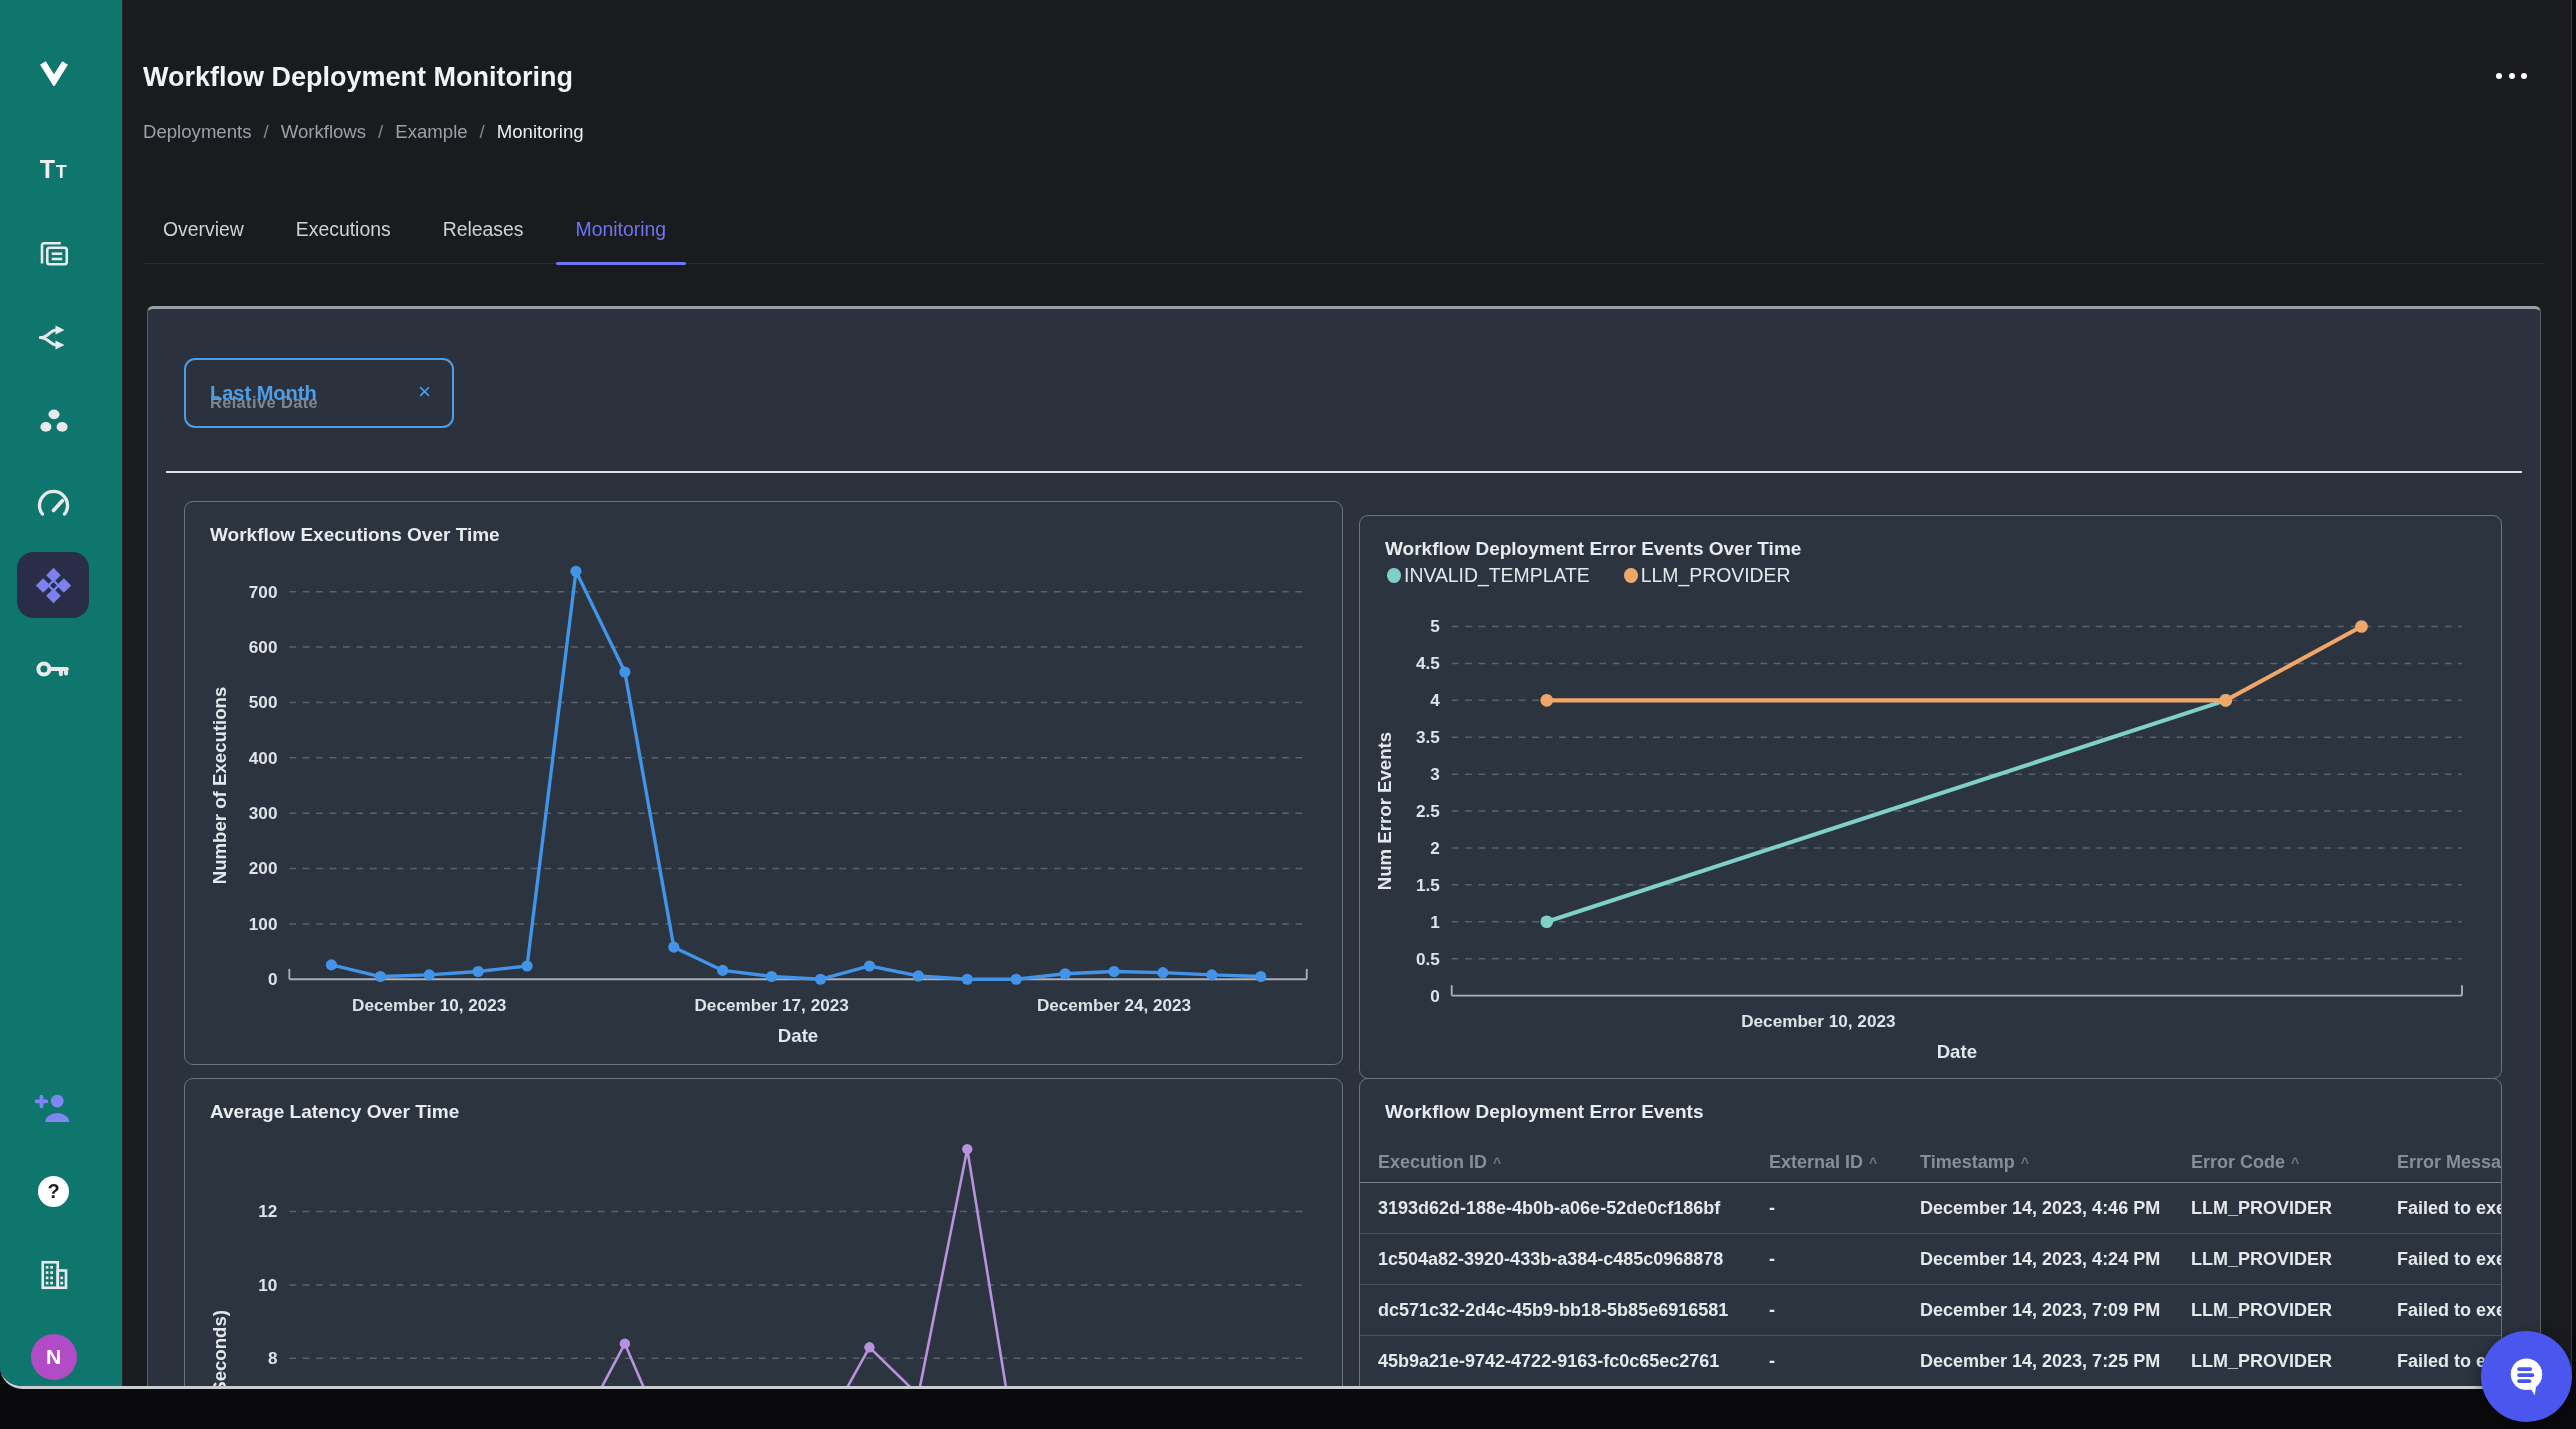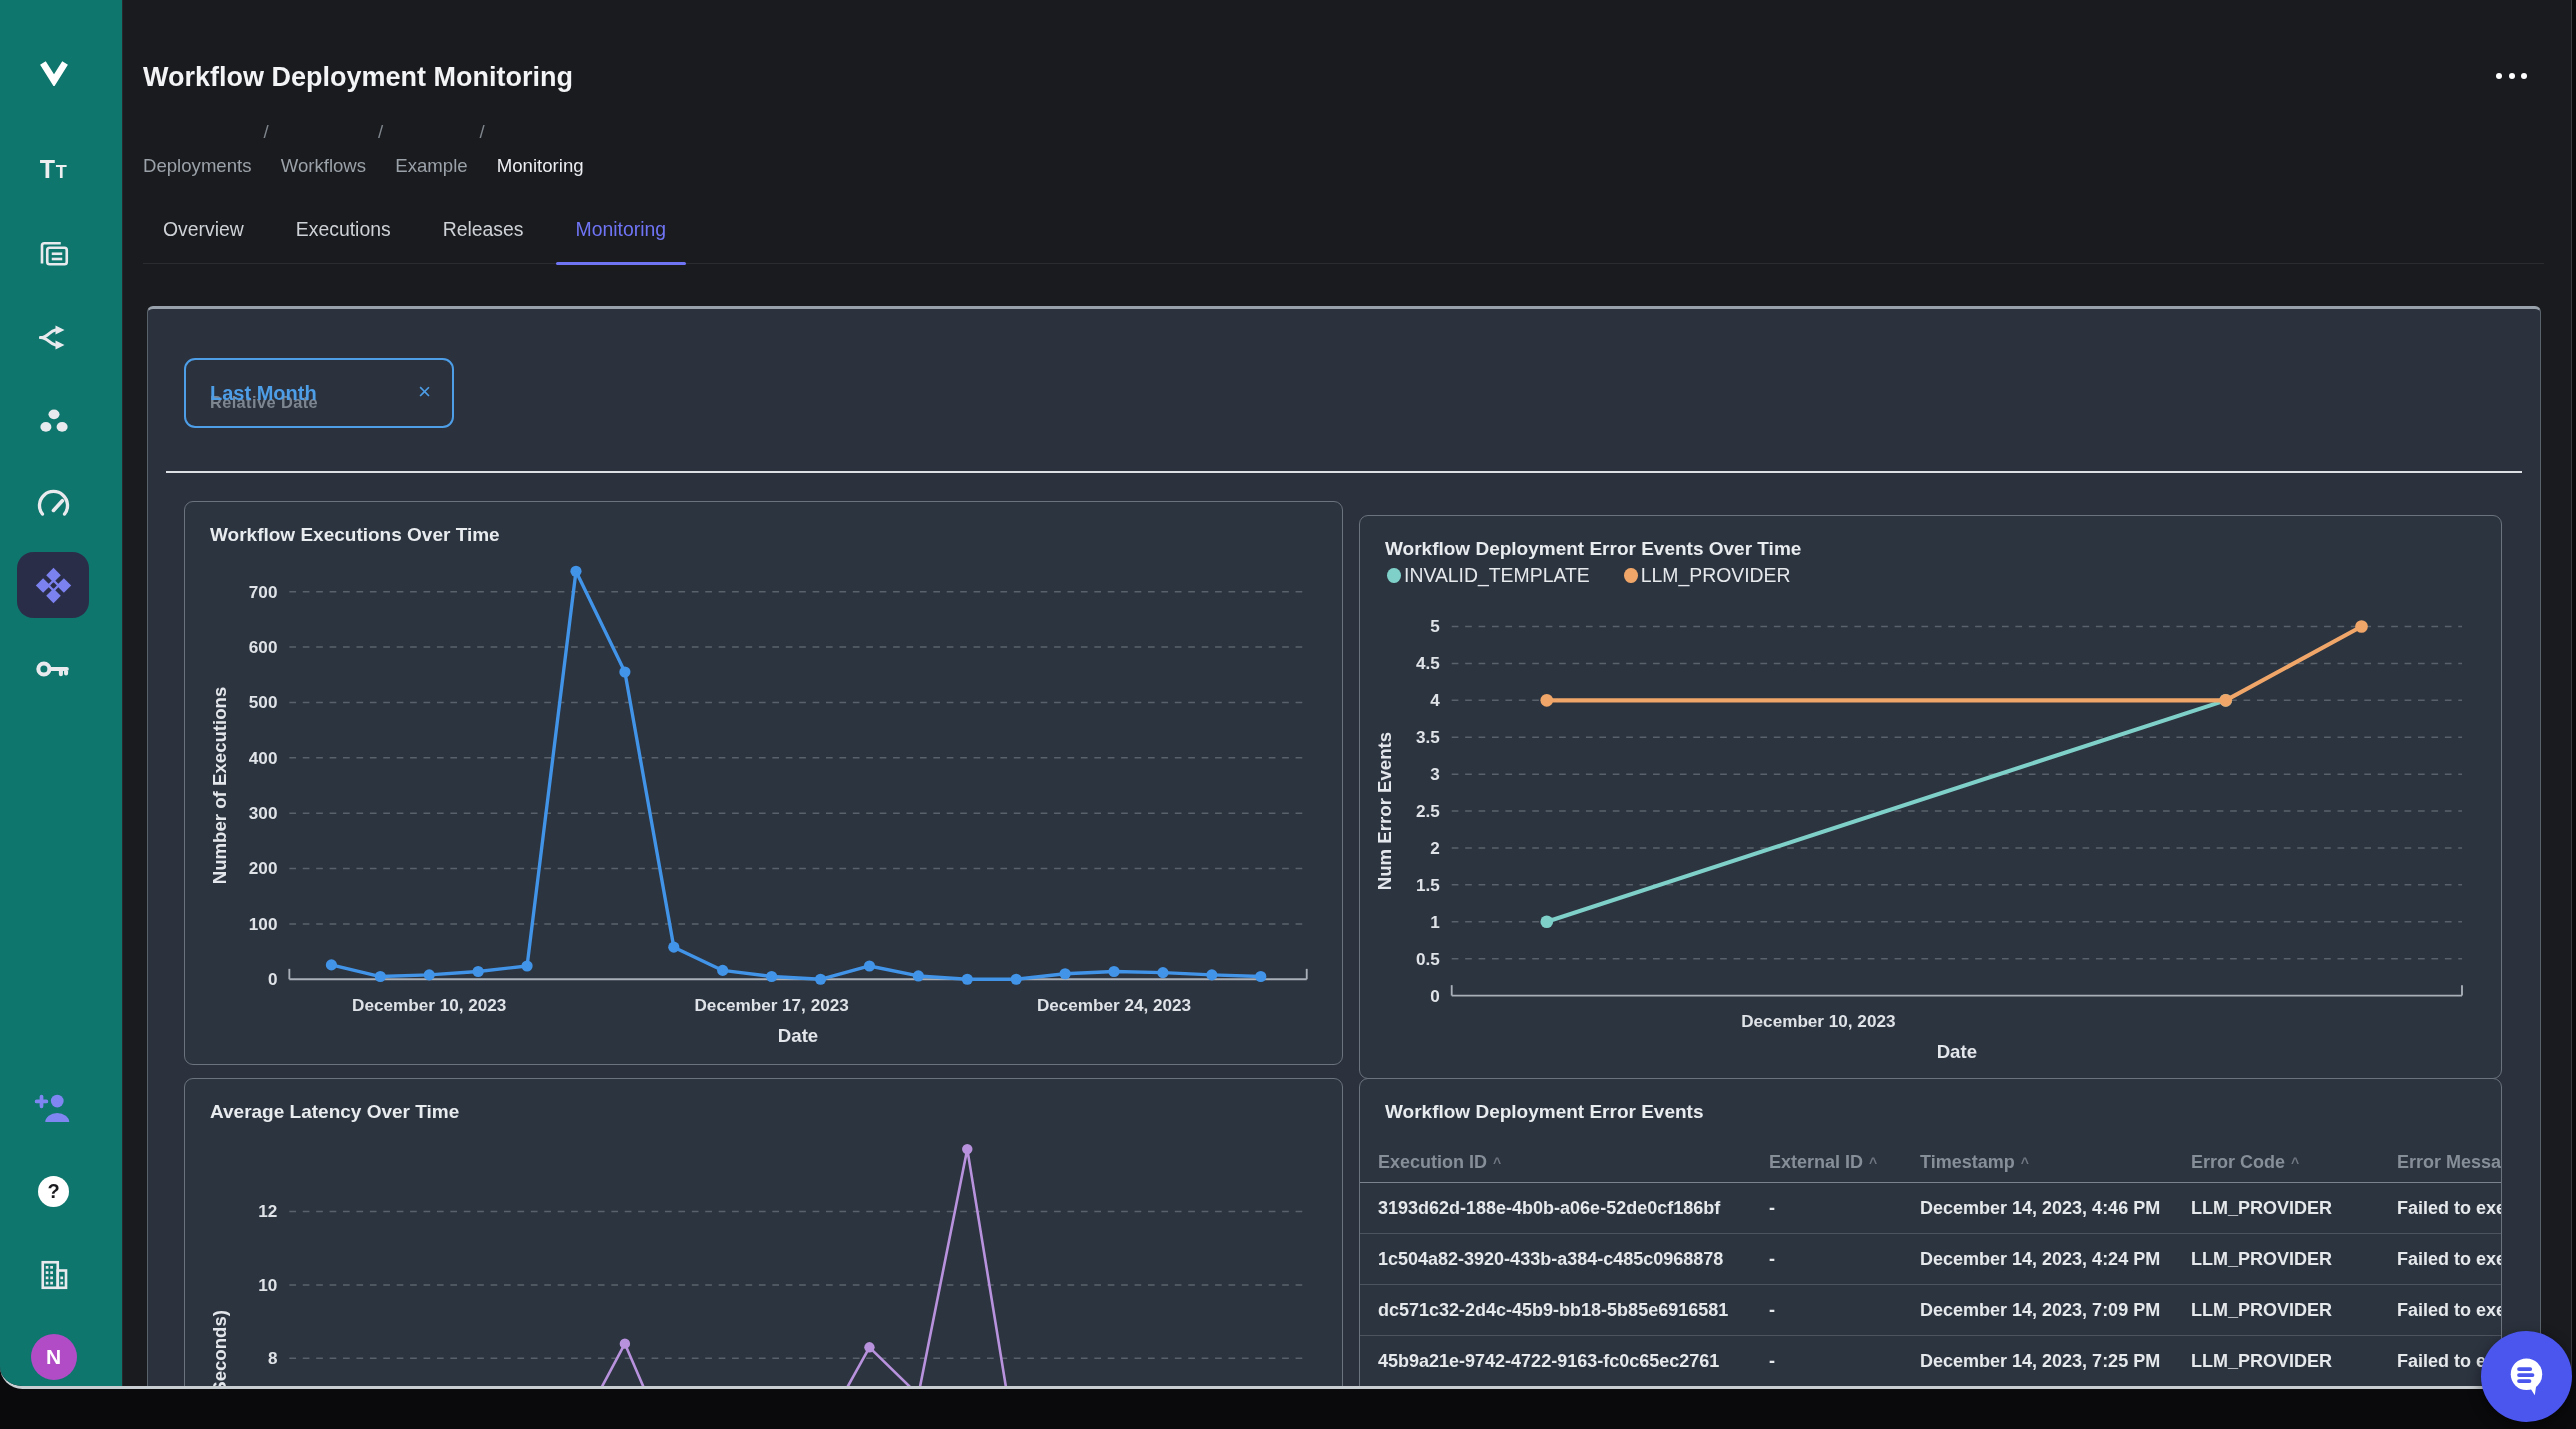--- a/index.html
+++ b/index.html
@@ -17,21 +17,21 @@
   .sidebar{position:absolute;left:0;top:0;width:123px;height:100%;border-right:1.5px solid #29292d;background:#0f766e;}
   .side-btn{position:absolute;left:0;width:107px;display:flex;justify-content:center;align-items:center;color:#e8eaed;cursor:pointer;}
   .side-active-box{position:absolute;left:17px;top:552px;width:72px;height:66px;background:#2a2d48;border-radius:16.4px;display:flex;align-items:center;justify-content:center;cursor:pointer;}
   .tt{font-size:25px;font-weight:800;font-variant-caps:small-caps;color:#eceef0;letter-spacing:0.7px;}
   .help-circle{width:31px;height:31px;border-radius:50%;background:#fff;color:#1a1b1e;display:flex;align-items:center;justify-content:center;font-size:20px;font-weight:800;}
   .avatar{width:46px;height:46px;border-radius:50%;background:var(--avatar);color:#fff;display:flex;align-items:center;justify-content:center;font-size:21px;font-weight:600;}
 
   
   .title{position:absolute;left:143px;top:44px;font-size:27px;font-weight:800;color:#f3f4f6;}
   .crumbs{position:absolute;left:143px;top:121px;font-size:18.6px;color:#9aa1a8;display:flex;gap:12px;}
-  .crumb{cursor:pointer;margin-top:34px;}
+  .crumb{cursor:pointer;}
   .crumb.current{color:#eceef1;cursor:default;}
   .crumb-sep{color:#7f868d;}
   .menu-dots{position:absolute;left:2496px;top:73px;display:flex;gap:6.7px;cursor:pointer;}
   .menu-dots i{width:6px;height:6px;border-radius:50%;background:#fff;}
 
   
   .tabbar{position:absolute;left:143px;right:27px;top:206px;height:58px;border-bottom:1.5px solid #2b2c30;display:flex;gap:12px;}
   .tab{padding:12px 20px 0;font-size:19.4px;color:#ced2d7;position:relative;cursor:pointer;white-space:nowrap;}
   .tab.active{color:var(--accent);}
   .tab.active::after{content:"";position:absolute;left:0;right:0;bottom:-2.2px;height:3.7px;border-radius:2.2px;background:var(--accent);}

